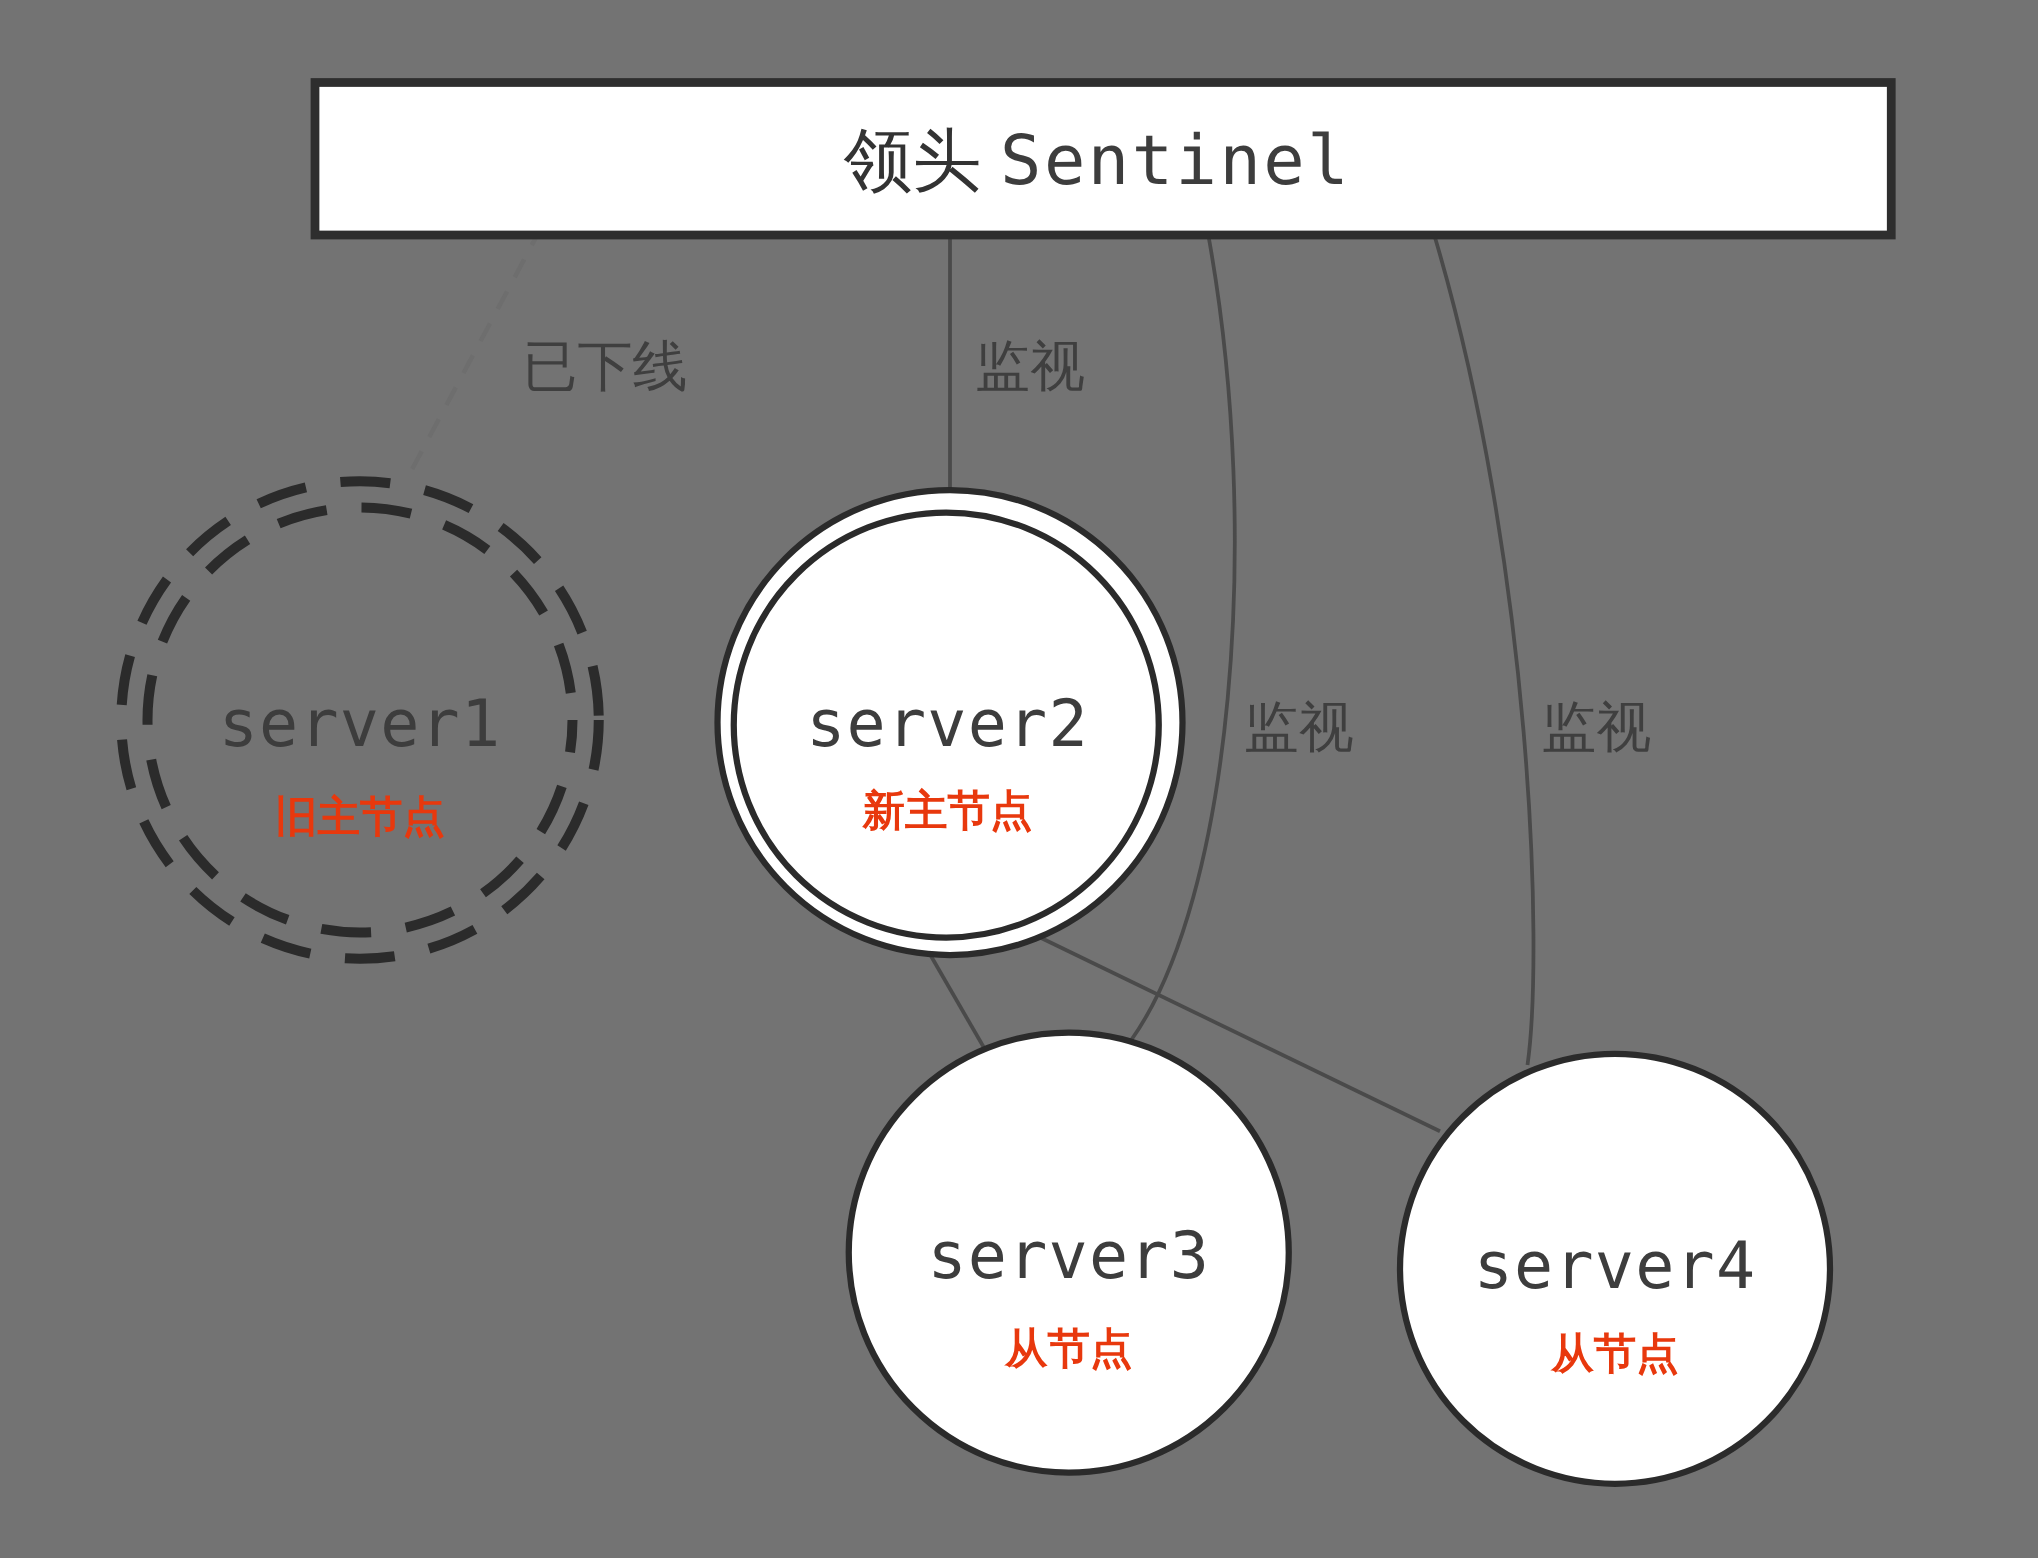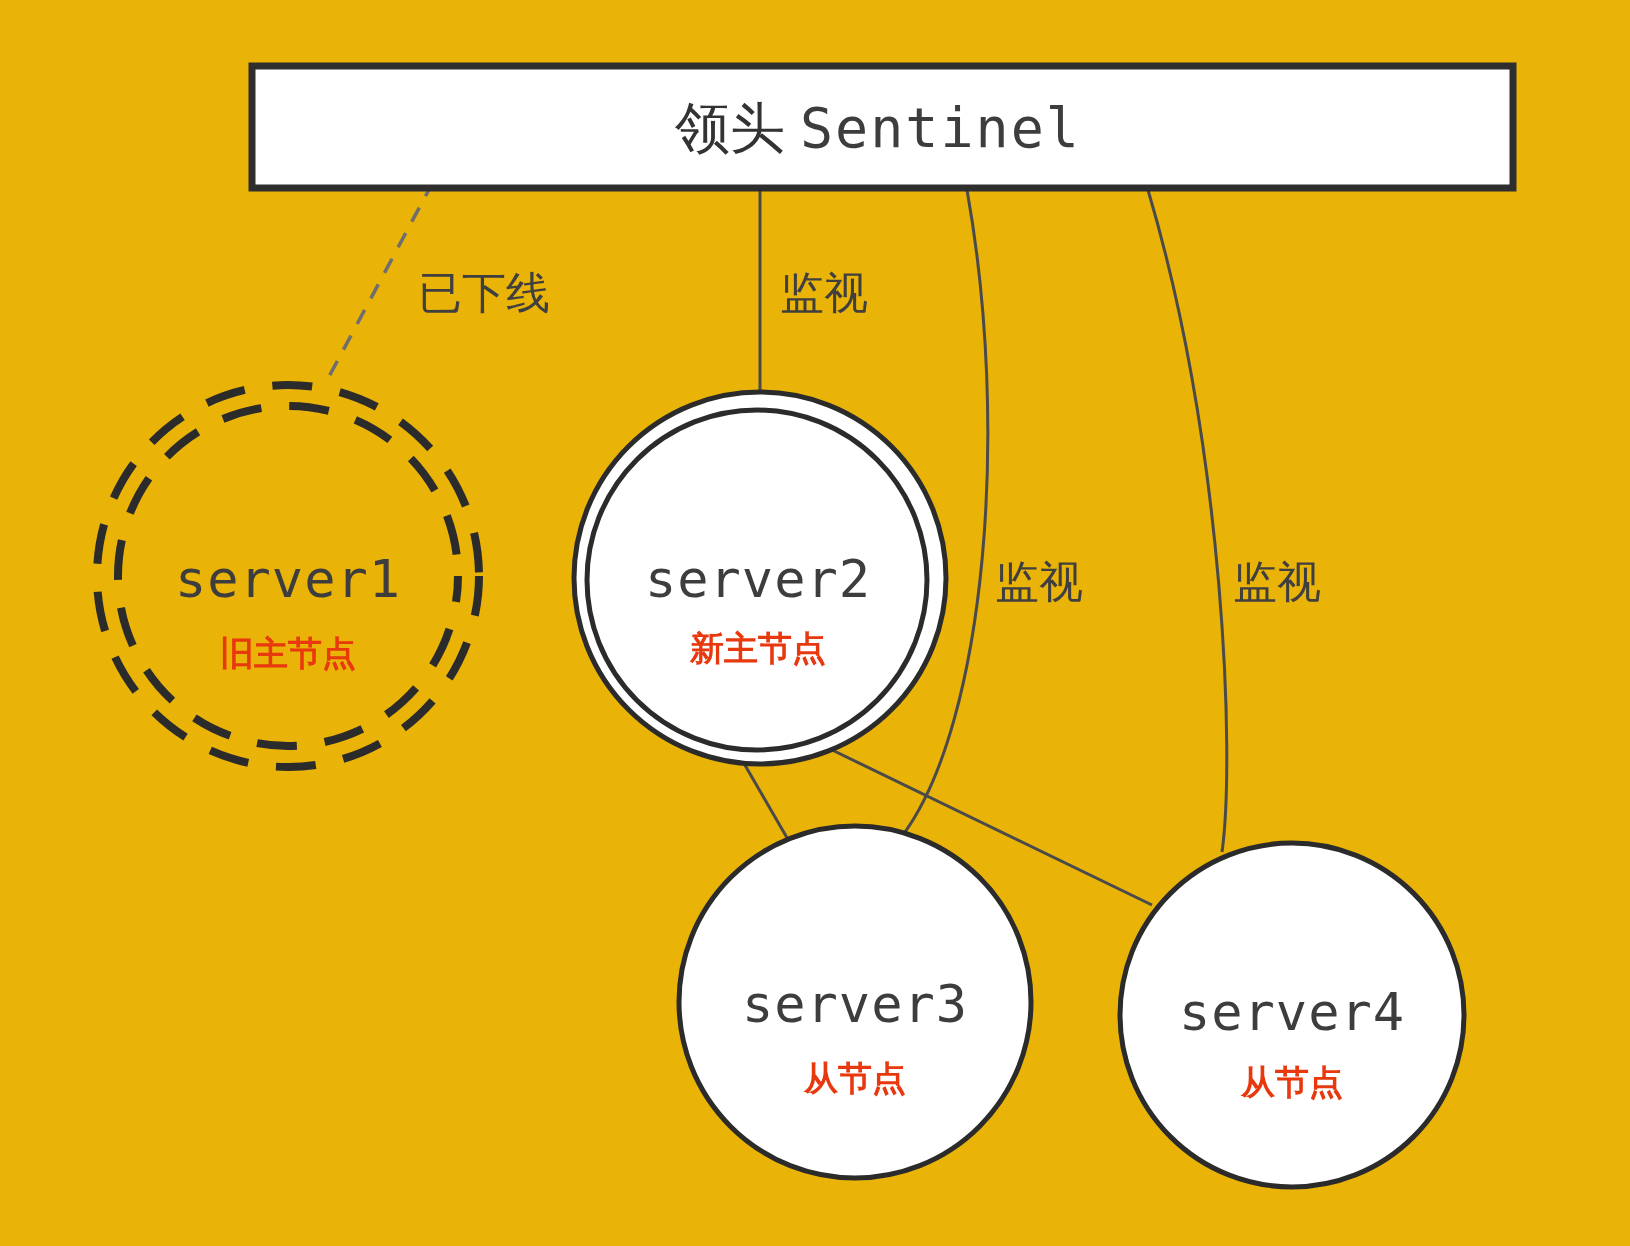--- a/index.html
+++ b/index.html
@@ -10,21 +10,21 @@
   body {
     width: 1630px;
     height: 1246px;
     font-family: "DejaVu Sans", sans-serif;
     overflow: hidden;
   }
   #diagram-root {
     position: relative;
     width: 1630px;
     height: 1246px;
-    background: #eab308;
+    background: #737373;
   }
   svg#diagram-svg {
     position: absolute;
     left: 0;
     top: 0;
     width: 1630px;
     height: 1246px;
   }
   .node-name {
     font-family: "DejaVu Sans Mono", "Liberation Mono", monospace;

